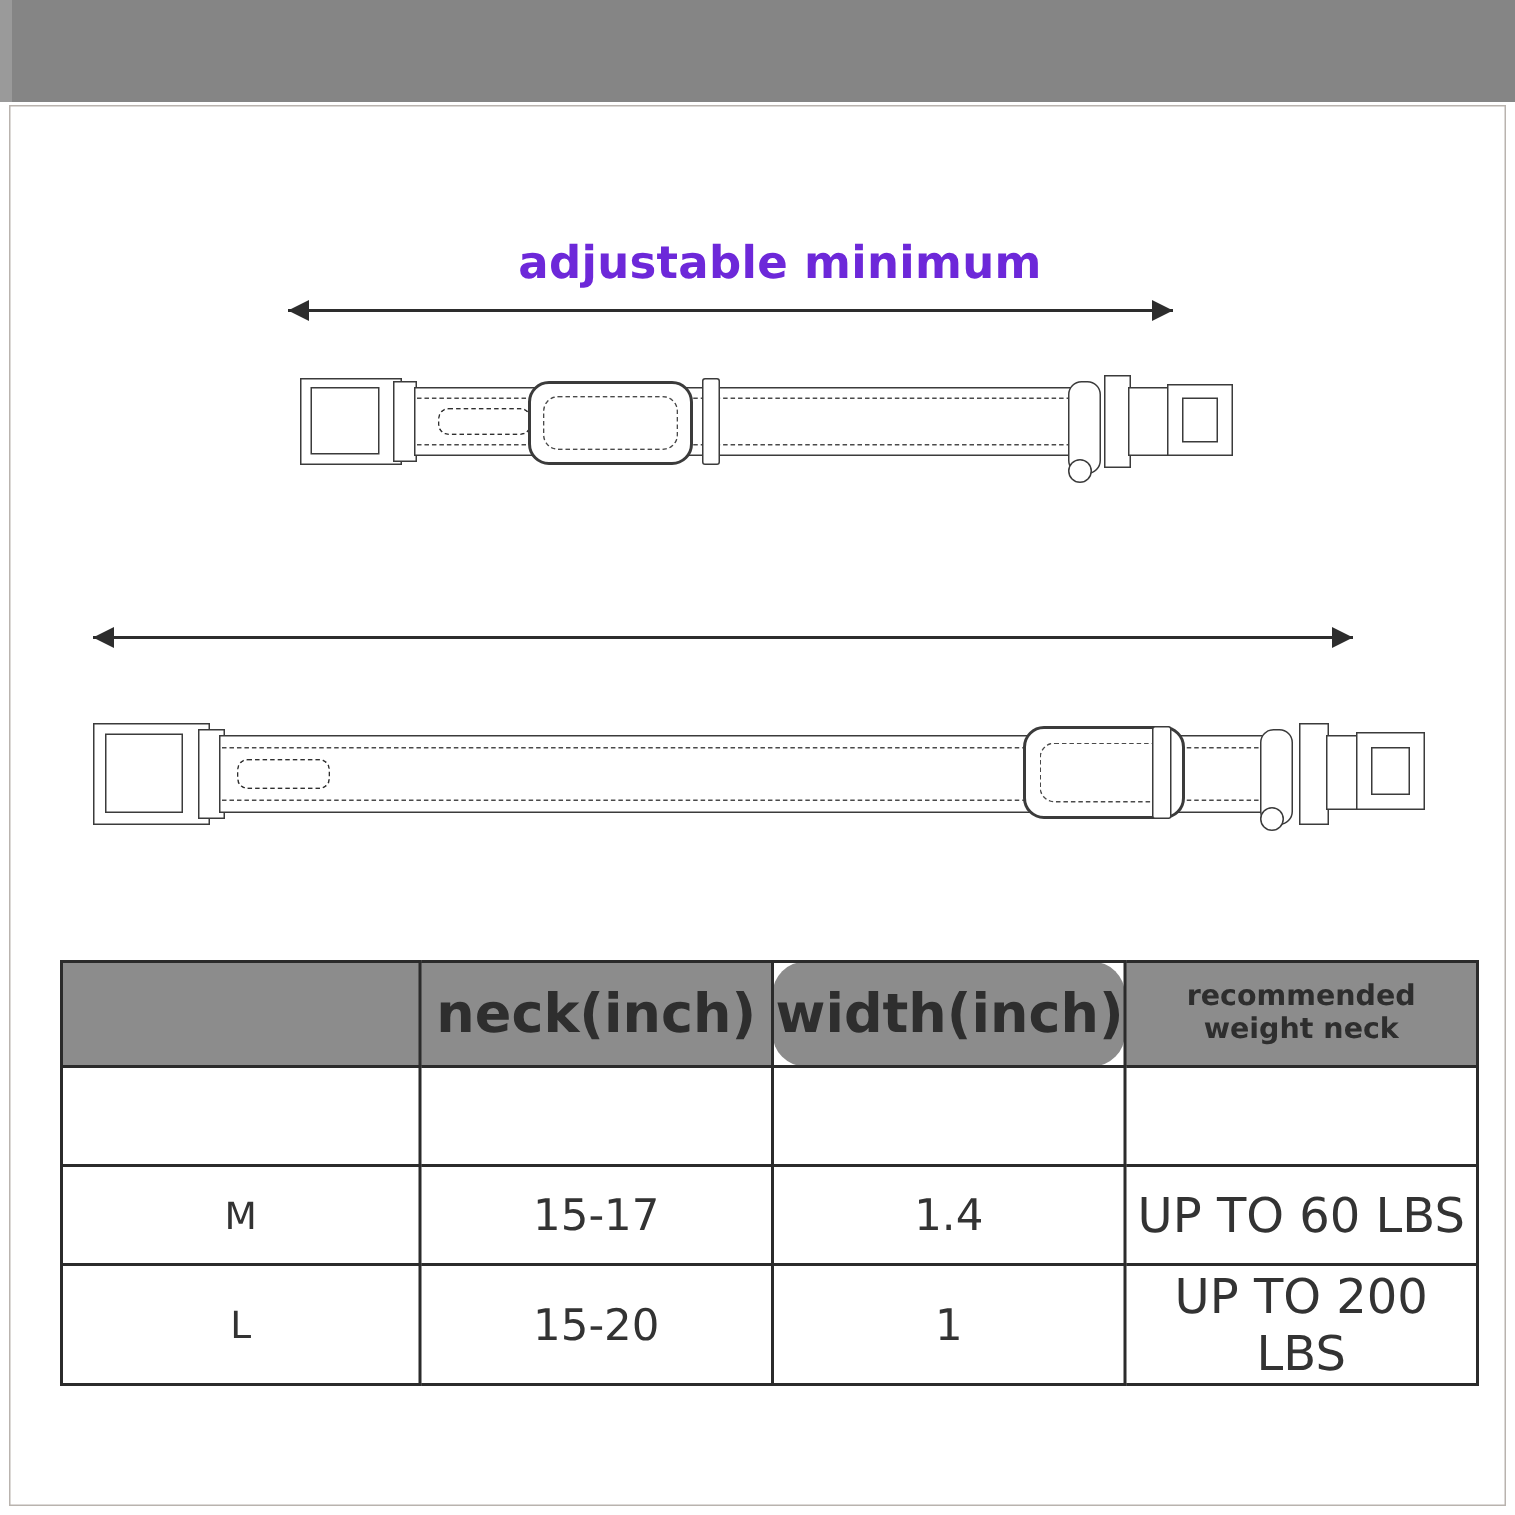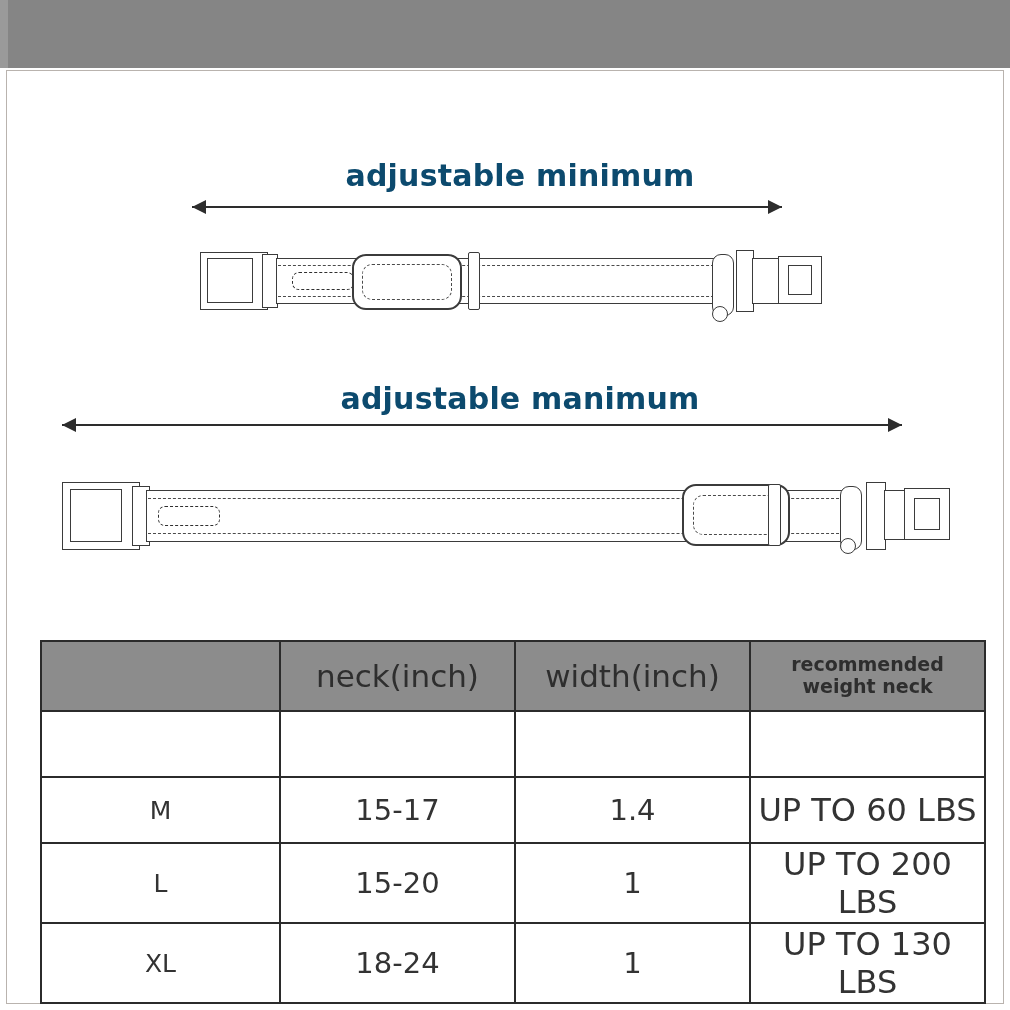--- a/index.html
+++ b/index.html
@@ -41,21 +41,21 @@
     height: 934px;
     border: 1px solid #b9b3ae;
     box-sizing: border-box;
   }
 
   
   .diagram-title {
     position: absolute;
     text-align: center;
     font-weight: bold;
-    color: #0c4a6e;
+    color: #6d28d9;
     font-size: 30px;
     letter-spacing: 0.2px;
     white-space: nowrap;
   }
   #title-min { left: 160px; top: 158px; width: 720px; }
   #title-max { left: 160px; top: 381px; width: 720px; }
 
   
   .arrow-wrap { position: absolute; height: 14px; }
   .arrow-line {
@@ -152,40 +152,40 @@
   .size-table td, .size-table th {
     border: 2px solid #2b2b2b;
     text-align: center;
     color: #333333;
     font-weight: normal;
   }
   .size-table thead th {
     background: #8c8c8c;
     color: #2e2e2e;
     height: 66px;
-    font-size: 31px;
-    font-weight: normal;
+    font-size: 36px;
+    font-weight: bold;
   }
   .size-table thead th.small-head {
     font-size: 19px;
     font-weight: bold;
     line-height: 1.15;
     text-align: center;
   }
   .size-table tbody td {
     height: 62px;
     font-size: 29px;
     background: #ffffff;
   }
   .size-table tbody tr.blank td { height: 62px; }
   .size-table td.size-label { font-size: 25px; }
   .size-table td.weight-cell { font-size: 32px; }
   .col-size   { width: 235px; }
   .col-neck   { width: 231px; }
-  .col-width  { width: 231px; }
+  .col-width  { width: 231px; border-radius: 22px; }
   .col-weight { width: 231px; }
 </style>
 </head>
 <body>
 
 <div id="page">
 
   <div class="top-banner">
     <div class="banner-left-notch"></div>
   </div>
@@ -218,21 +218,20 @@
     <div class="keeper" style="left:468px; top:252px; width:12px; height:58px;"></div>
 
     <div class="tag-loop" style="left:712px; top:254px; width:22px; height:62px;"></div>
     <div class="ring-small" style="left:712px; top:306px; width:16px; height:16px;"></div>
     <div class="buckle-box" style="left:736px; top:250px; width:18px; height:62px;"></div>
     <div class="strap" style="left:752px; top:258px; width:28px; height:46px;"></div>
     <div class="buckle-box" style="left:778px; top:256px; width:44px; height:48px;"></div>
     <div class="buckle-box" style="left:788px; top:265px; width:24px; height:30px;"></div>
   </div>
 
-  <div class="diagram-title" id="title-max">adjustable manimum</div>
 
   <div class="arrow-wrap" id="arrow-max">
     <div class="arrow-line"></div>
     <div class="arrow-head left"></div>
     <div class="arrow-head right"></div>
   </div>
 
   <div class="collar" id="collar-max">
 
     <div class="buckle-box" style="left:62px; top:482px; width:78px; height:68px;"></div>
@@ -282,22 +281,16 @@
         <td>15-17</td>
         <td>1.4</td>
         <td class="weight-cell">UP TO 60 LBS</td>
       </tr>
       <tr>
         <td class="size-label">L</td>
         <td>15-20</td>
         <td>1</td>
         <td class="weight-cell">UP TO 200 LBS</td>
       </tr>
-      <tr>
-        <td class="size-label">XL</td>
-        <td>18-24</td>
-        <td>1</td>
-        <td class="weight-cell">UP TO 130 LBS</td>
-      </tr>
     </tbody>
   </table>
 
 </div>
 
 </body></html>

